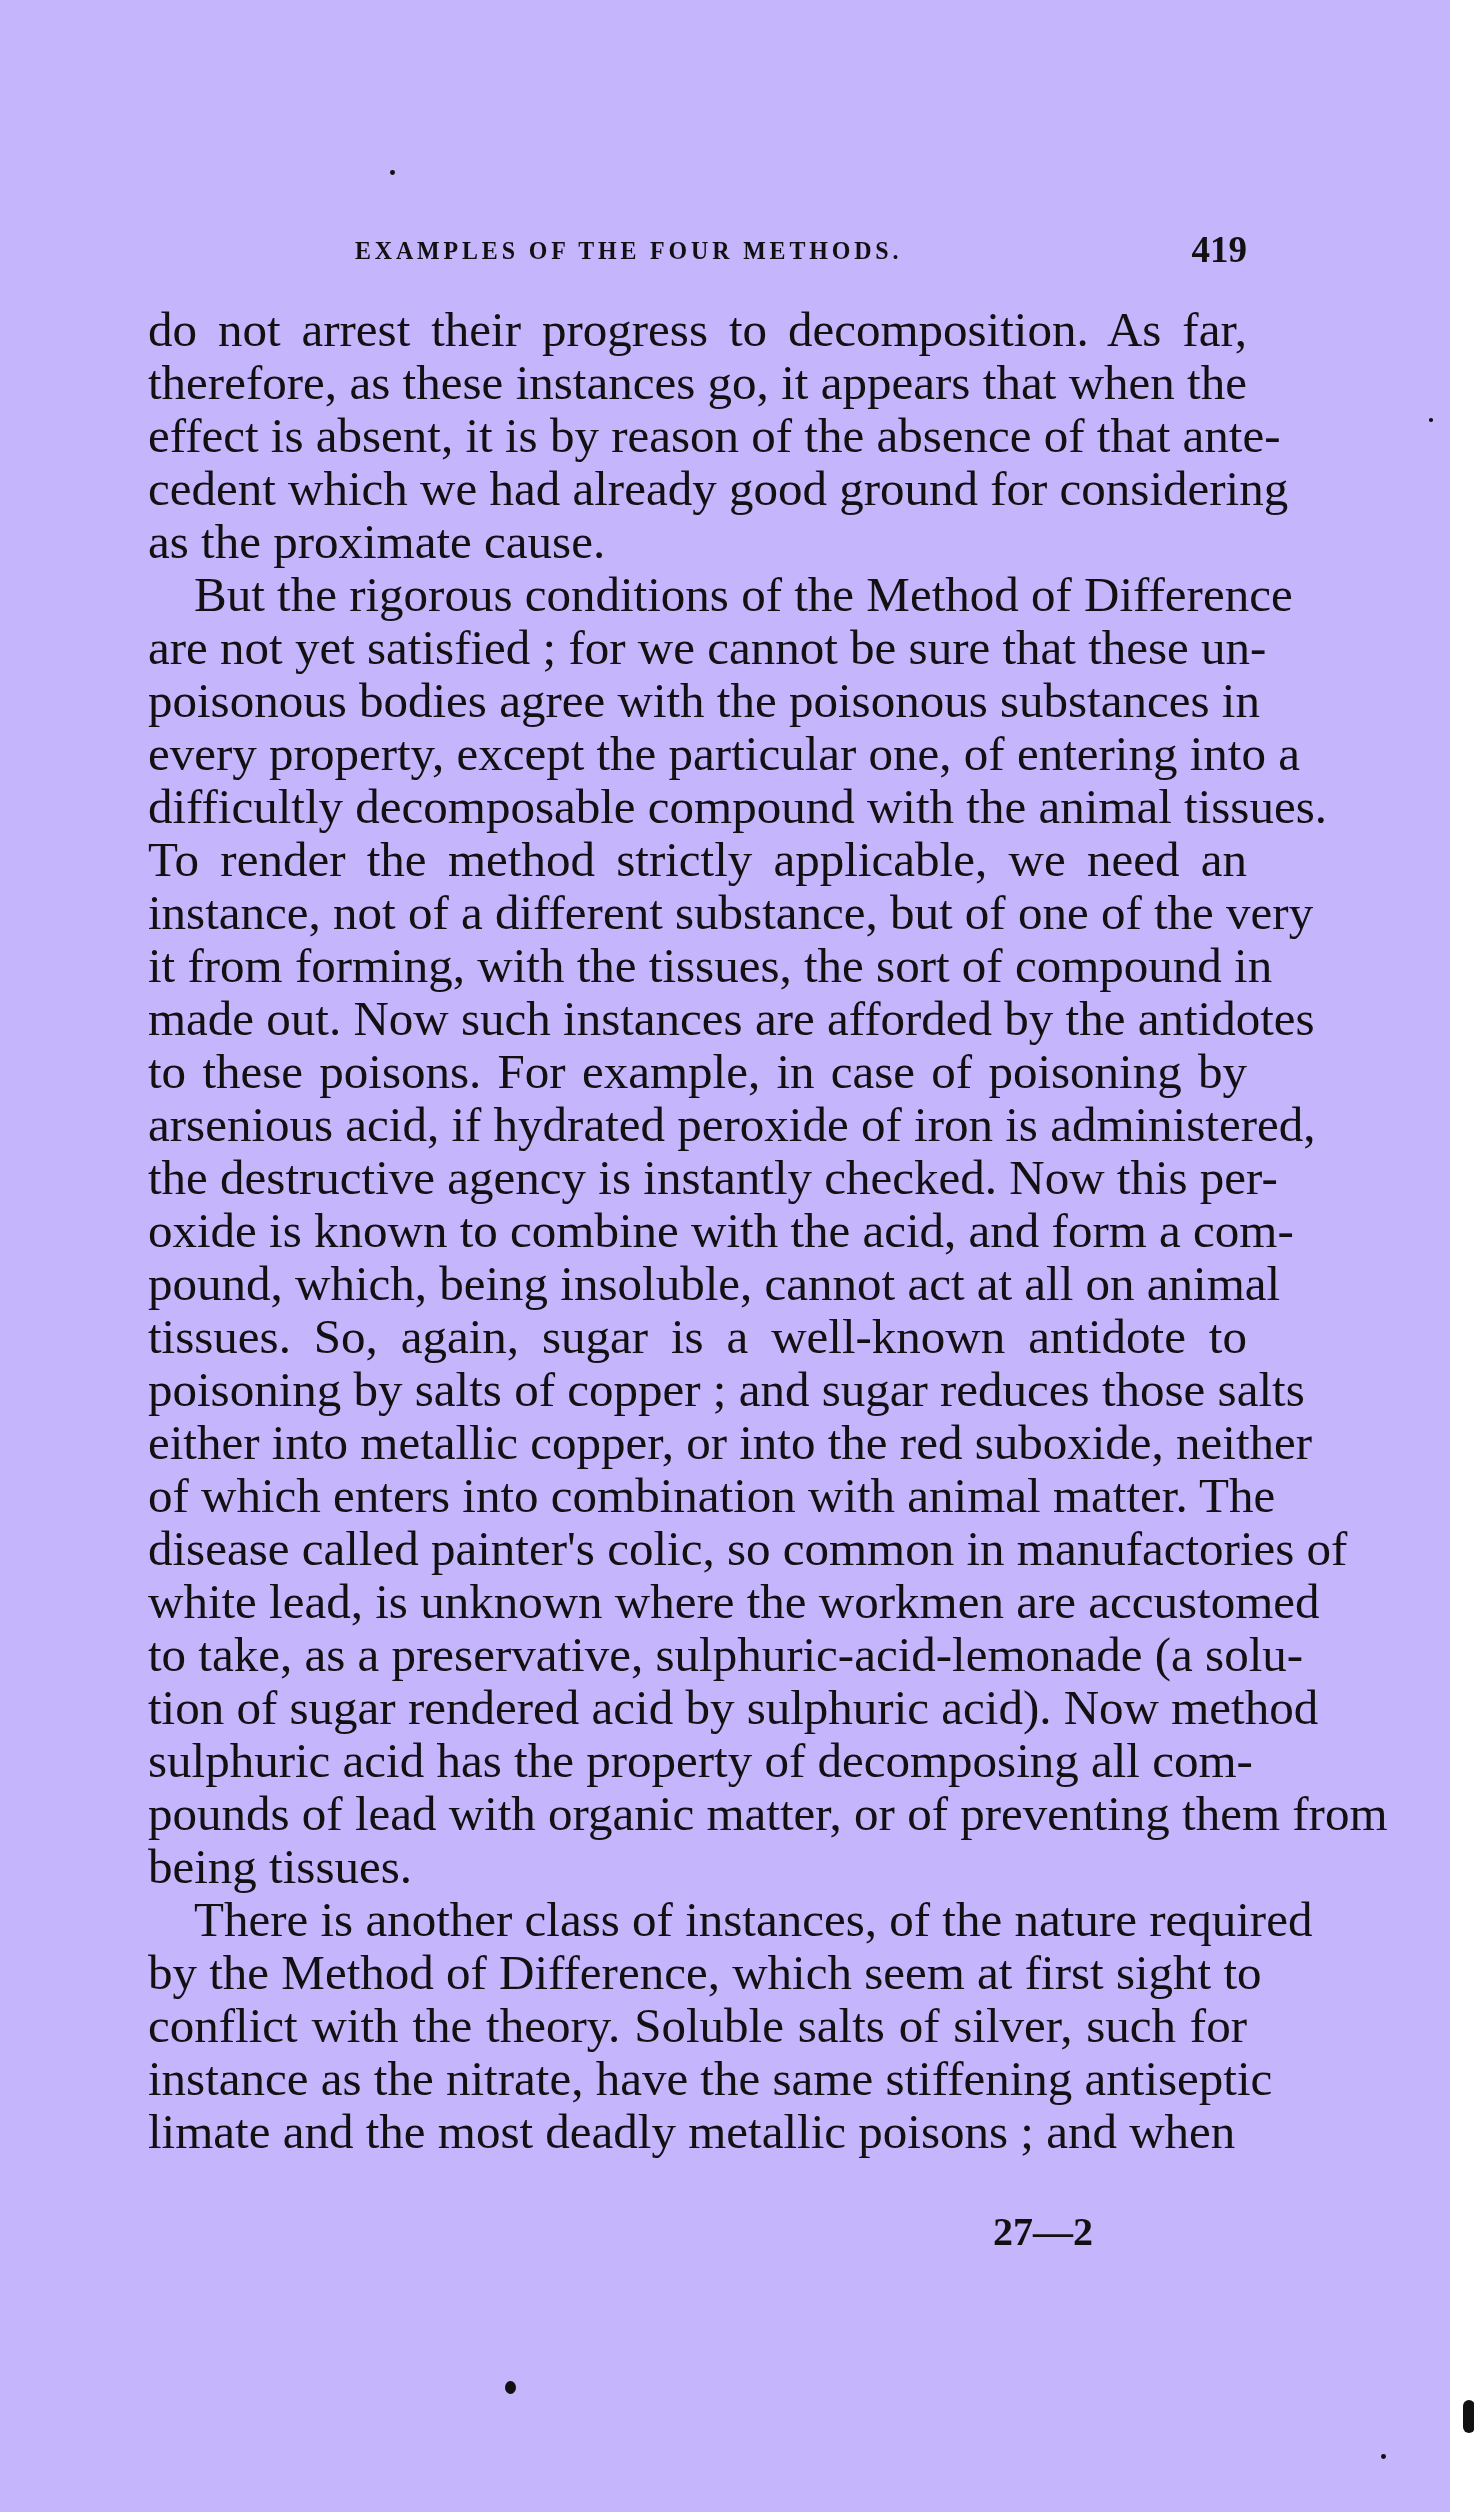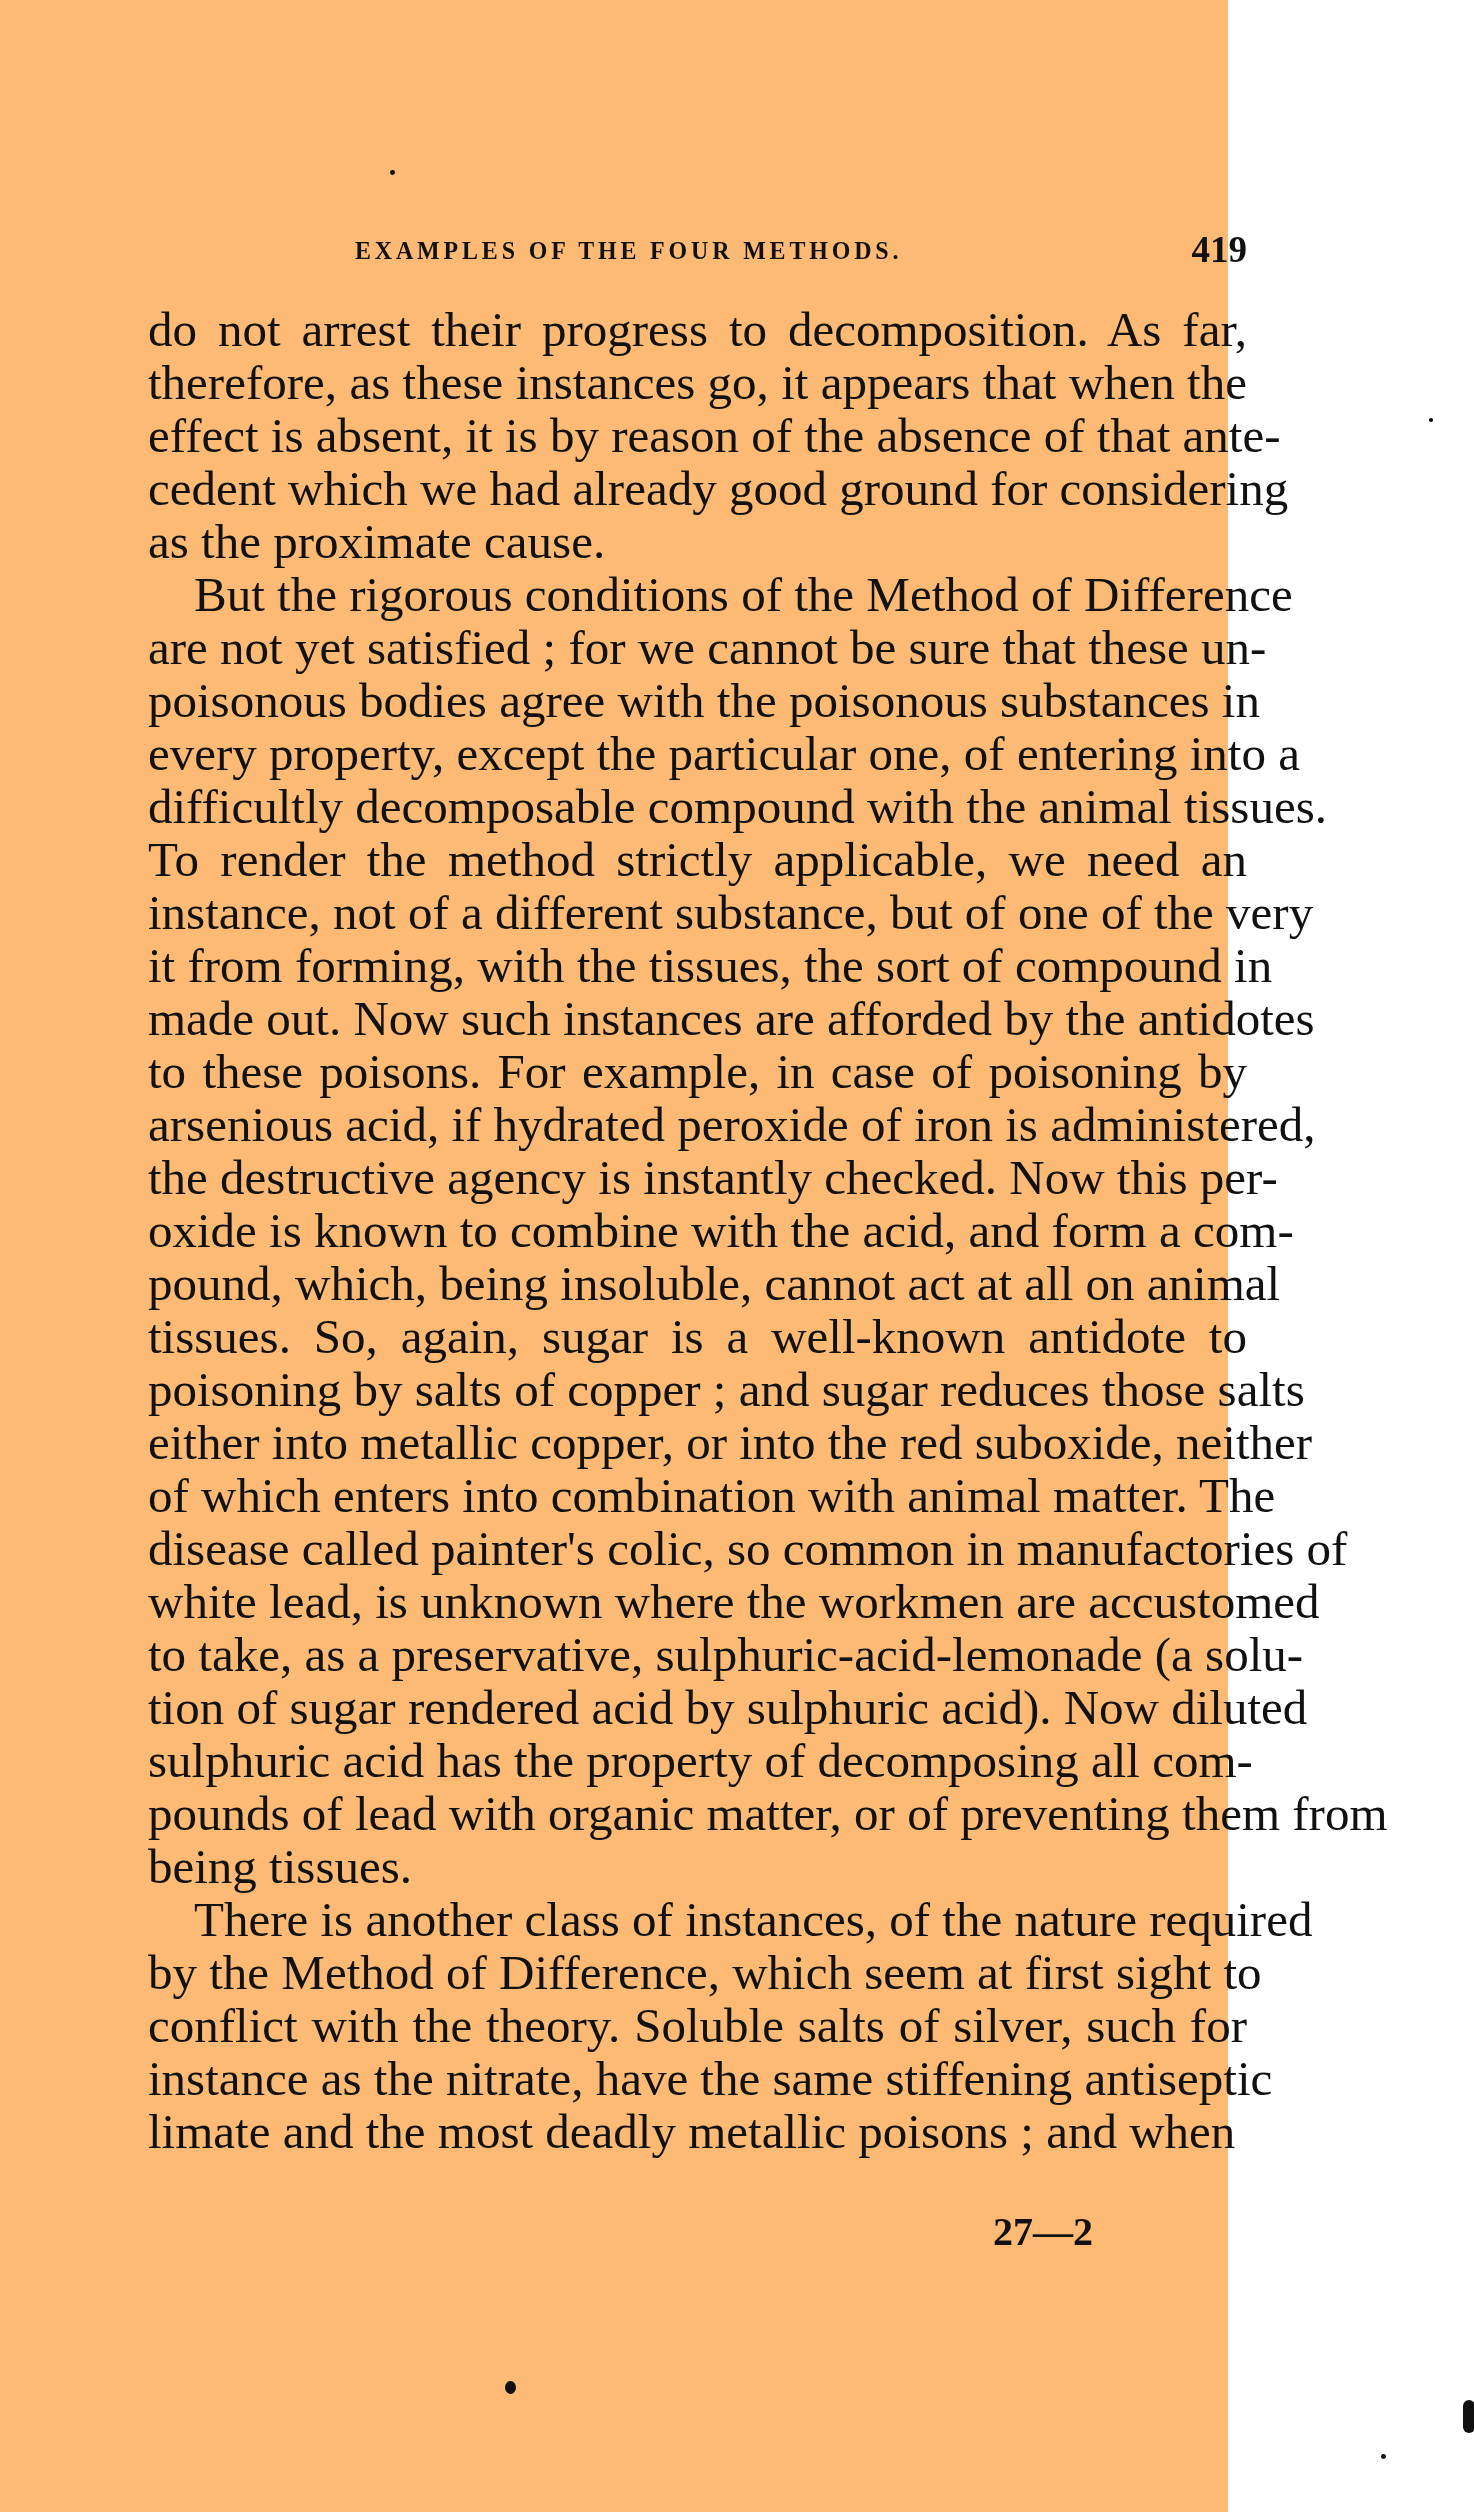--- a/index.html
+++ b/index.html
@@ -1,17 +1,17 @@
 <!DOCTYPE html>
 <html style="font-size:9.5px"><head>
 <meta charset="utf-8">
 <style>
   html, body { margin:0; padding:0; background:#ffffff; }
   body { width:1475px; height:2512px; position:relative; overflow:hidden; }
-  .page { position:absolute; left:0; top:0; width:1228px; height:2512px; background:#fdba74; }
+  .page { position:absolute; left:0; top:0; width:1450px; height:2512px; background:#c4b5fd; }
   .header { position:absolute; left:148px; top:228px; width:1099px; height:48px;
     font-family:"Liberation Serif", serif; color:#111; }
   .running-title { position:absolute; left:207px; top:8.3px; font-size:26px; letter-spacing:4.2px; font-weight:bold; transform:scaleX(0.92); transform-origin:left; }
   .page-number { position:absolute; right:0; top:0; font-size:37px; font-weight:bold; }
   .body { position:absolute; left:148px; top:303px; width:1099px;
     font-family:"Liberation Serif", serif; font-size:49px; line-height:53px; color:#111; }
   .line { display:block; white-space:nowrap; text-align:justify; text-align-last:justify; height:53px; overflow:visible; }
   .line.last { text-align-last:left; }
   .line.indent { padding-left:46px; }
   .sig { position:absolute; left:993px; top:2208px; font-family:"Liberation Serif", serif; font-size:40px; font-weight:bold; color:#111; }
@@ -49,21 +49,21 @@
         <span class="line">the destructive agency is instantly checked.  Now this per-</span>
         <span class="line">oxide is known to combine with the acid, and form a com-</span>
         <span class="line">pound, which, being insoluble, cannot act at all on animal</span>
         <span class="line">tissues.  So, again, sugar is a well-known antidote to</span>
         <span class="line">poisoning by salts of copper ; and sugar reduces those salts</span>
         <span class="line">either into metallic copper, or into the red suboxide, neither</span>
         <span class="line">of which enters into combination with animal matter.  The</span>
         <span class="line">disease called painter's colic, so common in manufactories of</span>
         <span class="line">white lead, is unknown where the workmen are accustomed</span>
         <span class="line">to take, as a preservative, sulphuric-acid-lemonade (a solu-</span>
-        <span class="line">tion of sugar rendered acid by sulphuric acid).  Now diluted</span>
+        <span class="line">tion of sugar rendered acid by sulphuric acid).  Now method</span>
         <span class="line">sulphuric acid has the property of decomposing all com-</span>
         <span class="line">pounds of lead with organic matter, or of preventing them from</span>
         <span class="line last">being tissues.</span>
       </div>
       <div>
         <span class="line indent">There is another class of instances, of the nature required</span>
         <span class="line">by the Method of Difference, which seem at first sight to</span>
         <span class="line">conflict with the theory.  Soluble salts of silver, such for</span>
         <span class="line">instance as the nitrate, have the same stiffening antiseptic</span>
         <span class="line last">limate and the most deadly metallic poisons ; and when</span>

